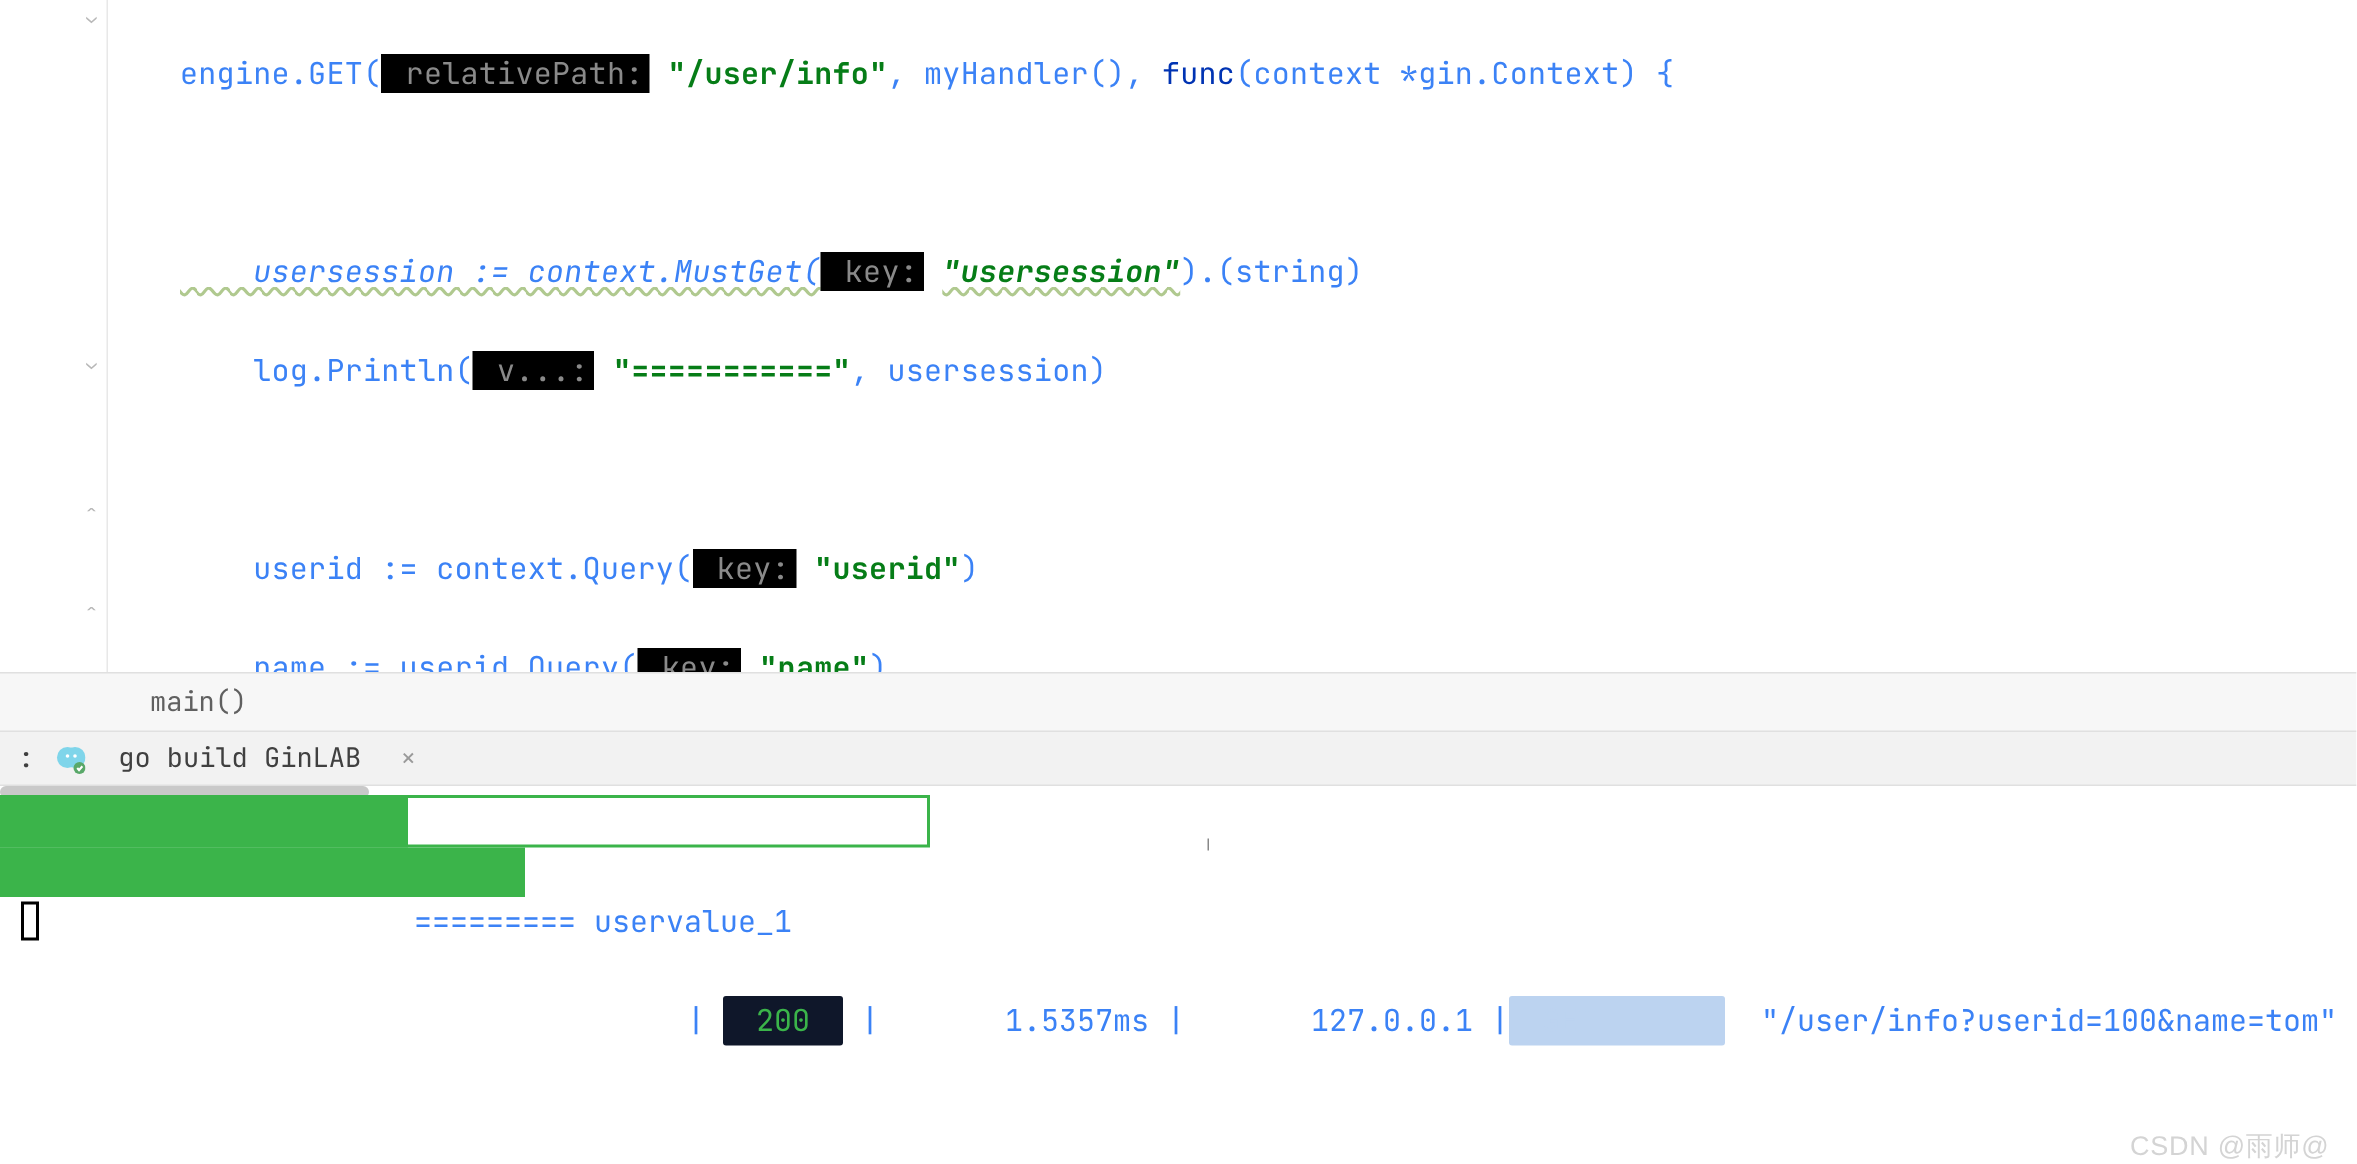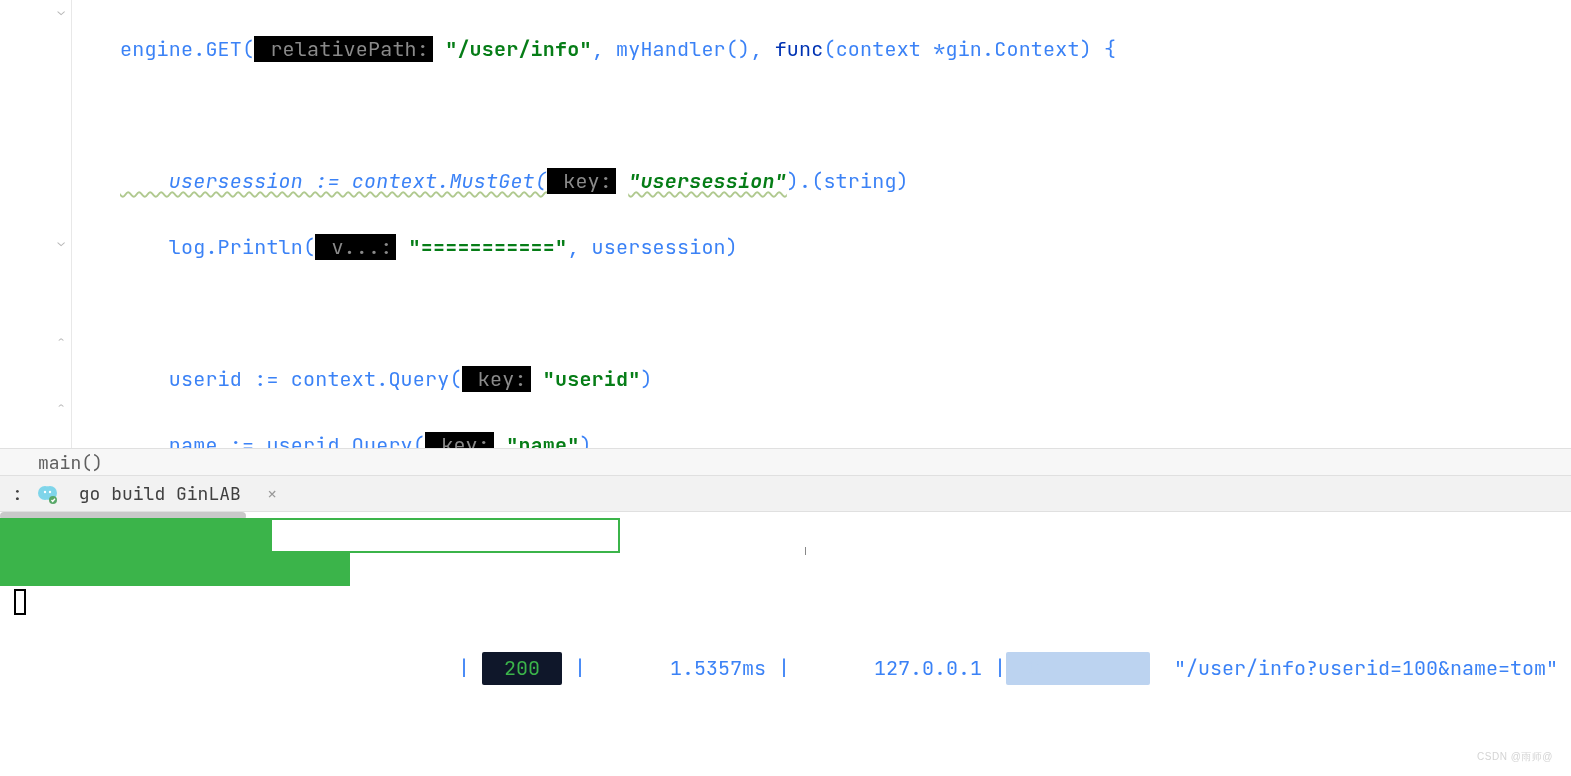--- a/index.html
+++ b/index.html
@@ -47,27 +47,27 @@
   
   .c-plain   { color: #3b82f6; }
   .c-kw      { color: #0033b3; font-weight: 400; }
   .c-str     { color: #067d17; font-weight: 600; }
   .c-hint    { color: #8a8a8a; background: #000000; border-radius: 0; padding: 0 4px; }
   .c-ital    { color: #871094; font-style: italic; }
   .c-wavy    { text-decoration: underline wavy #b0c98f; text-underline-offset: 3px; font-style: italic; }
 
   
   .breadcrumb {
-    height: 28px;
+    height: 40px;
     background: #f7f7f7;
     border-top: 1px solid #e0e0e0;
     border-bottom: 1px solid #e0e0e0;
     display: flex;
     align-items: center;
-    padding-left: 38px;
+    padding-left: 100px;
     font-size: 18px;
     color: #606060;
   }
 
   
   .runtab-bar {
     height: 36px;
     background: #f2f2f2;
     border-bottom: 1px solid #e0e0e0;
     display: flex;
@@ -142,22 +142,22 @@
     left: 14px;
   }
   .tiny-caret {
     position: absolute;
     width: 1px; height: 8px;
     background: #888;
   }
   .watermark {
     position: absolute;
     right: 18px;
-    bottom: 12px;
-    font-size: 10px;
+    bottom: 0;
+    font-size: 18px;
     color: #d4d4d4;
     font-family: sans-serif;
     letter-spacing: 0.5px;
   }
 </style>
 </head>
 <body>
 
 <div class="root">
 
@@ -207,20 +207,21 @@
     </div>
   </div>
 
   <div class="console">
     <div class="scroll-indicator"></div>
 
     <div class="green-box" style="left:0; top:6px; width:620px; height:35px;"></div>
 
     <div class="console-line" style="margin-top:6px;">
       <div class="green-redact" style="left:0; top:0; width:272px; height:33px;"></div>
+      <span style="position:absolute; left:276px;" class="c-plain">========= uservalue_1</span>
     </div>
 
     <div class="console-line">
       <div class="green-redact" style="left:0; top:0; width:350px; height:33px;"></div>
       <span style="position:absolute; left:350px;">
         <span class="c-plain"> | </span><span class="status-200"> 200 </span><span class="c-plain"> |</span><span class="c-plain">       1.5357ms</span><span class="c-plain"> |       </span><span class="c-plain">127.0.0.1</span><span class="c-plain"> |</span><span class="http-get"> GET     </span><span class="c-plain">  </span><span class="c-plain">"/user/info?userid=100&amp;name=tom"</span>
       </span>
       <span class="tiny-caret" style="left:805px; top:-6px;"></span>
     </div>
 

